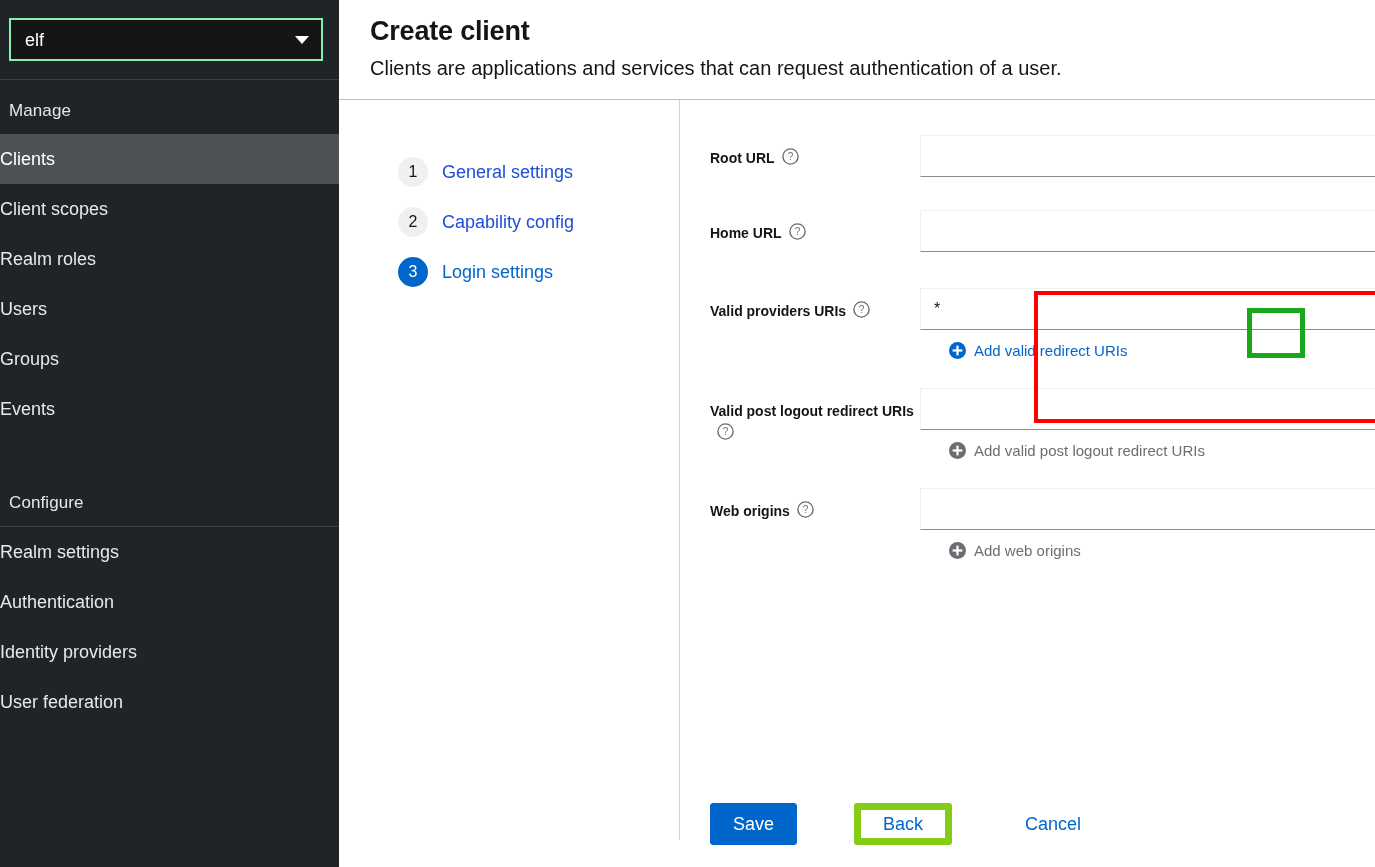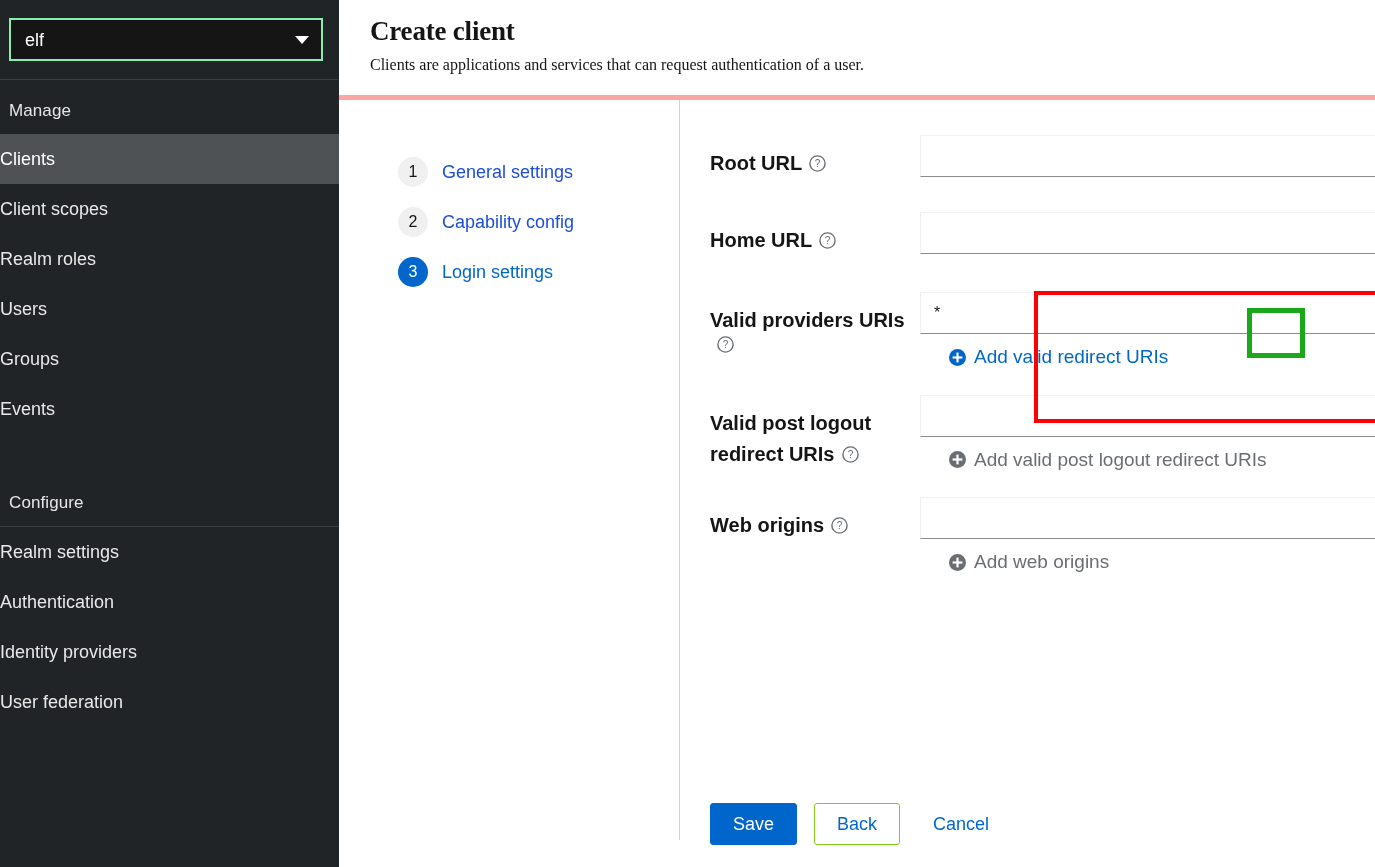--- a/index.html
+++ b/index.html
@@ -82,33 +82,32 @@
   .main {
     flex: 1;
     height: 867px;
     position: relative;
     background: #ffffff;
     overflow: hidden;
   }
   .page-header {
     padding: 14px 0 0 31px;
     height: 100px;
-    border-bottom: 5px solid #fca5a5;
-    font-family: Liberation Serif, serif;
+    border-bottom: 1px solid #fca5a5;
   }
   .page-title {
     font-size: 27px;
     font-weight: bold;
     color: #151515;
     margin: 0;
     line-height: 1.3;
     letter-spacing: -0.2px;
   }
   .page-subtitle {
-    font-size: 16px;
+    font-size: 20px;
     color: #151515;
     margin: 5px 0 0 0;
     line-height: 1.4;
   }
 
   .wizard {
     display: flex;
     height: 767px;
     position: relative;
   }
@@ -158,21 +157,21 @@
     display: flex;
     position: relative;
     padding-left: 30px;
   }
   .form-label-cell {
     width: 210px;
     min-width: 210px;
     padding-top: 13px;
   }
   .form-label {
-    font-size: 20px;
+    font-size: 14px;
     font-weight: bold;
     color: #151515;
     line-height: 1.55;
     display: inline;
   }
   .help-icon {
     display: inline-flex;
     vertical-align: -2px;
     margin-left: 7px;
     width: 17px; height: 17px;
@@ -193,21 +192,21 @@
     font-size: 16px;
     color: #151515;
     padding: 0 13px;
     outline: none;
   }
   .add-link {
     display: inline-flex;
     align-items: center;
     margin-top: 12px;
     margin-left: 29px;
-    font-size: 19px;
+    font-size: 15px;
     color: #0066cc;
     cursor: pointer;
     text-decoration: none;
   }
   .add-link.disabled {
     color: #6a6e73;
     cursor: default;
   }
   .plus-icon {
     width: 17px; height: 17px;
@@ -218,41 +217,42 @@
   .gap-a { height: 33px; }
   .gap-b { height: 36px; }
   .gap-c { height: 25px; }
 
   .actions {
     position: absolute;
     left: 30px;
     bottom: 22px;
     display: flex;
     align-items: center;
+    gap: 40px;
   }
   .btn {
     font-family: "Liberation Sans", sans-serif;
     font-size: 18px;
     border-radius: 3px;
     cursor: pointer;
     height: 42px;
     padding: 0 22px;
     display: inline-flex;
     align-items: center;
     justify-content: center;
   }
   .btn-primary {
     background: #0066cc;
     color: #ffffff;
     border: 1px solid #0066cc;
   }
   .btn-secondary {
     background: #ffffff;
     color: #0066cc;
-    border: 1px solid #84cc16;
+    border: 7px solid #84cc16;
     margin-left: 17px;
   }
   .btn-link {
     background: transparent;
     color: #0066cc;
     border: none;
     margin-left: 23px;
     padding: 0 10px;
   }
 

